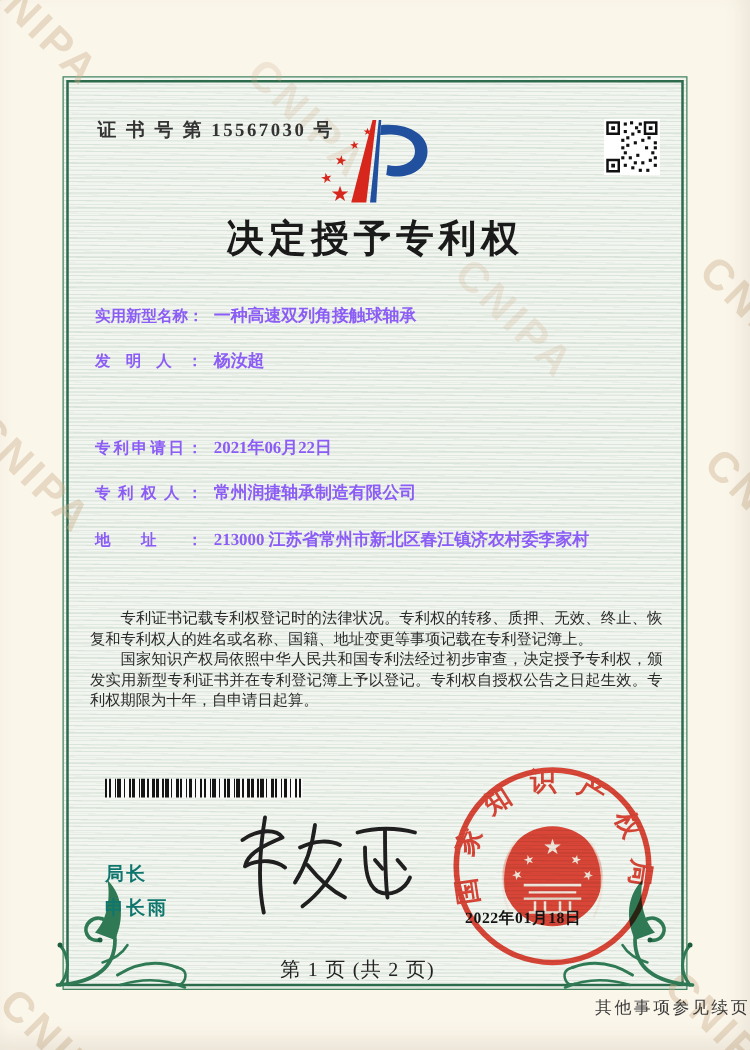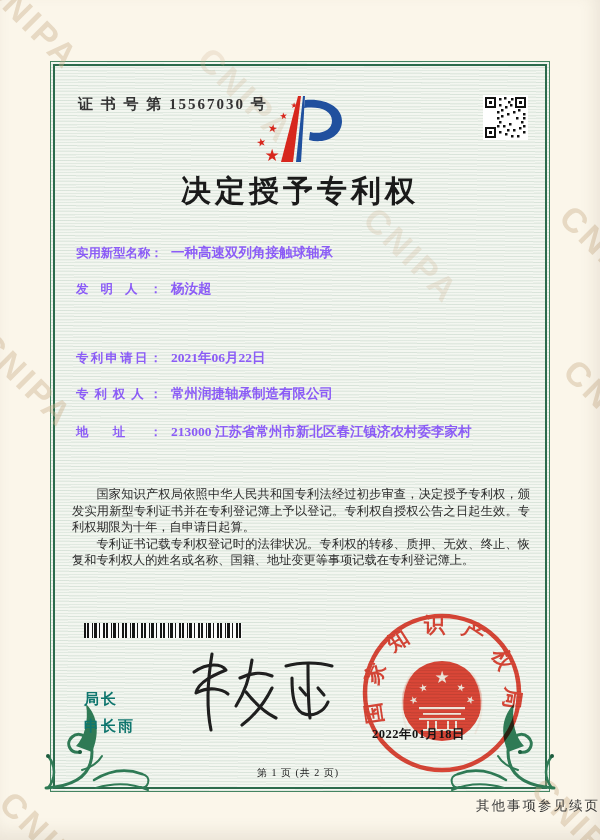--- a/index.html
+++ b/index.html
@@ -23,21 +23,21 @@
   .val{margin-left:9px;}
   .paras{left:72px;top:486px;width:458px;font-size:12.2px;line-height:16.6px;text-align:justify;color:#2a2a2a;}
   .paras p{margin:0;text-indent:2em;}
   .barcode{left:84px;top:623px;width:158px;height:15px;
     background:repeating-linear-gradient(90deg,#151515 0 2px,#fafafa 2px 3px,#151515 3px 5px,#fafafa 5px 8px,#151515 8px 9px,#fafafa 9px 10px,#151515 10px 13px,#fafafa 13px 15px,#151515 15px 16px,#fafafa 16px 19px);}
   .director{left:84px;font-family:"Liberation Sans","DejaVu Sans",sans-serif;
             font-weight:700;font-size:15px;color:#0f766e;letter-spacing:2px;}
   .sig{left:182px;top:650px;z-index:5;}
   .seal{left:357px;top:608px;z-index:5;mix-blend-mode:multiply;opacity:.93;}
   .sealdate{left:372px;top:726px;z-index:6;font-size:12.5px;font-weight:700;color:#141414;letter-spacing:.5px;}
-  .pageinfo{left:12px;top:766px;width:572px;text-align:center;font-size:10px;letter-spacing:1px;color:#222;}
+  .pageinfo{left:0;top:766px;width:572px;text-align:center;font-size:16px;letter-spacing:1px;color:#222;}
   .note{left:0;top:797px;width:600px;text-align:right;font-size:13.5px;letter-spacing:2px;color:#3b3b3b;}
   .orn{position:absolute;z-index:3;}
   .shade{position:absolute;inset:0;z-index:9;pointer-events:none;
          box-shadow:inset -5px -8px 16px rgba(100,80,55,.10);}
 </style>
 </head>
 <body>
 
 <div class="page">
 
@@ -156,22 +156,22 @@
     <span class="lbl">专利申请日：</span><span class="val">2021年06月22日</span>
   </div>
   <div class="abs row" style="top:385px">
     <span class="lbl">专利权人：</span><span class="val">常州润捷轴承制造有限公司</span>
   </div>
   <div class="abs row" style="top:423px">
     <span class="lbl">地址：</span><span class="val">213000 江苏省常州市新北区春江镇济农村委李家村</span>
   </div>
 
   <div class="abs paras">
+    <p>专利证书记载专利权登记时的法律状况。专利权的转移、质押、无效、终止、恢复和专利权人的姓名或名称、国籍、地址变更等事项记载在专利登记簿上。</p>
     <p>国家知识产权局依照中华人民共和国专利法经过初步审查，决定授予专利权，颁发实用新型专利证书并在专利登记簿上予以登记。专利权自授权公告之日起生效。专利权期限为十年，自申请日起算。</p>
-    <p>专利证书记载专利权登记时的法律状况。专利权的转移、质押、无效、终止、恢复和专利权人的姓名或名称、国籍、地址变更等事项记载在专利登记簿上。</p>
   </div>
 
   <div class="abs barcode"></div>
 
   <div class="abs director" style="top:690px">局长</div>
   <div class="abs director" style="top:717px">申长雨</div>
 
   <svg class="abs sig" width="165" height="100" viewBox="0 0 165 100">
     <g stroke="#1f1f1f" stroke-width="3.1" fill="none" stroke-linecap="round" stroke-linejoin="round">
       <path d="M 30,4 C 26,28 24,56 29,80"></path>

